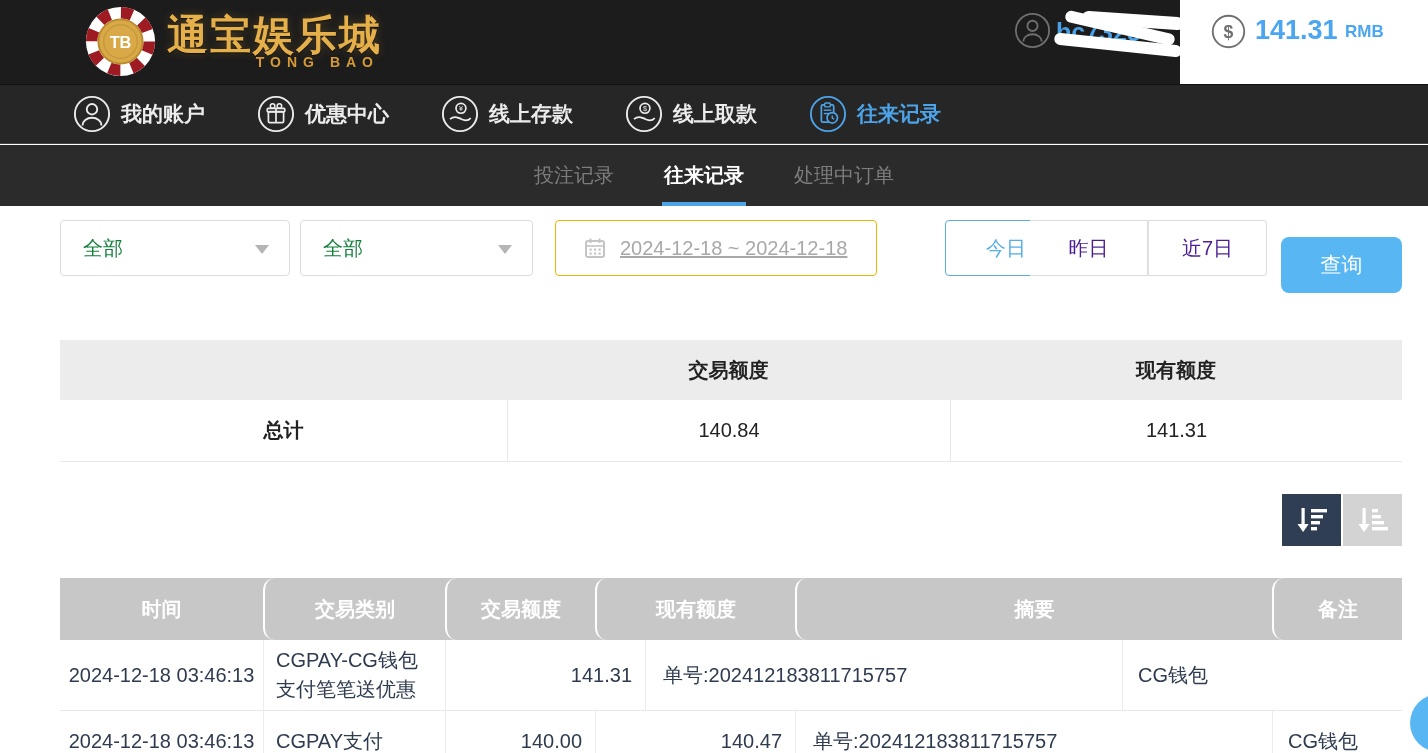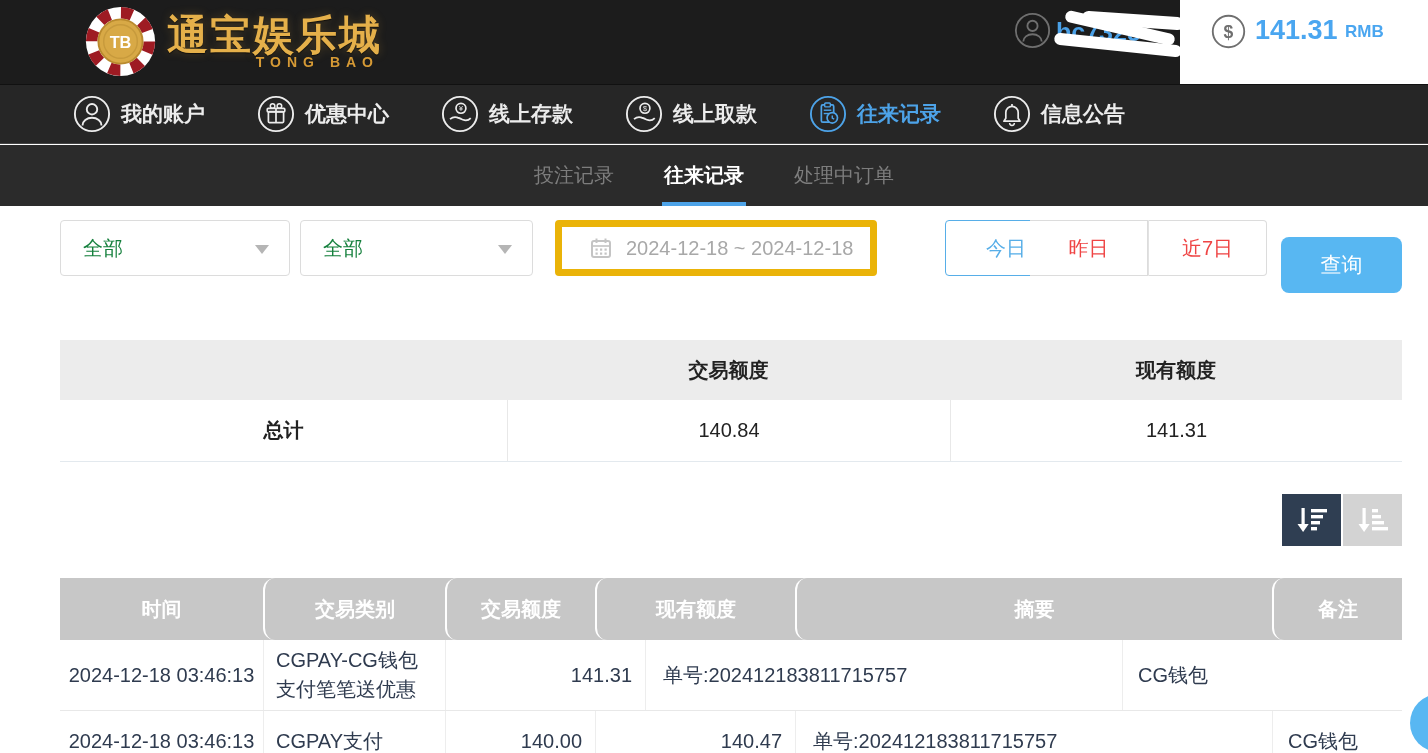--- a/index.html
+++ b/index.html
@@ -49,23 +49,23 @@
   .tab.active { color:#fff; font-weight:bold; border-bottom-color:var(--accent); }
 
   
   .filters { position:absolute; left:0; top:220px; width:1428px; height:56px; }
   .fbox { position:absolute; top:0; height:56px; background:#fff; font-size:20px; display:flex; align-items:center; }
   .select { border:1px solid #dcdcdc; border-radius:4px; color:#15803d; padding-left:22px; cursor:pointer; }
   .sel1 { left:60px; width:230px; }
   .sel2 { left:300px; width:233px; }
   .caret { position:absolute; right:20px; top:24px; width:0; height:0;
            border-left:7px solid transparent; border-right:7px solid transparent; border-top:9px solid #b5b5b5; }
-  .datebox { left:555px; width:322px; border:7px solid #eab308; border-radius:4px; color:#a8a8a8;
-             padding-left:27px; gap:13px; cursor:pointer; }
-  .seg { border:1px solid #dcdcdc; color:#ef4444; justify-content:center; cursor:pointer; background:#fff; }
+  .datebox { left:555px; width:322px; border:1px solid #eab308; border-radius:4px; color:#a8a8a8;
+             padding-left:27px; gap:13px; cursor:pointer;text-decoration:underline; }
+  .seg { border:1px solid #dcdcdc; color:#4c1d95; justify-content:center; cursor:pointer; background:#fff; }
   .seg-today { left:908px; width:122px; border:1px solid #57aee8; color:#57aee8; border-radius:4px 0 0 4px;margin-left:37px; }
   .seg-yest  { left:1030px; width:118px; border-left:none; }
   .seg-7d    { left:1148px; width:119px; border-left:1px solid #e2e2e2; border-radius:0 4px 4px 0; }
   .search-btn { left:1281px; width:121px; background:var(--btn-blue); color:#fff; justify-content:center;
                 border-radius:8px; font-size:21px; cursor:pointer; border:none;margin-top:17px; }
 
   
   .summary { position:absolute; left:60px; top:340px; width:1342px; }
   .sum-head { display:flex; height:60px; background:var(--sum-gray); }
   .sum-head .cell { font-weight:bold; color:#2b2b2b; }
@@ -192,29 +192,20 @@
         <circle cx="20" cy="20" r="18" fill="none" stroke="currentColor" stroke-width="2"></circle>
         <rect x="13" y="10.5" width="13" height="18" rx="1.5" fill="none" stroke="currentColor" stroke-width="1.8"></rect>
         <rect x="16.5" y="8.5" width="6" height="4" rx="1" fill="#262626" stroke="currentColor" stroke-width="1.5"></rect>
         <line x1="15.5" y1="16" x2="23.5" y2="16" stroke="currentColor" stroke-width="1.5"></line>
         <line x1="15.5" y1="19.5" x2="21" y2="19.5" stroke="currentColor" stroke-width="1.5"></line>
         <circle cx="24.5" cy="24" r="5.5" fill="#262626" stroke="currentColor" stroke-width="1.8"></circle>
         <path d="M24.5 21.5v2.8l2 1.2" fill="none" stroke="currentColor" stroke-width="1.5"></path>
       </svg>
       <span class="nav-label">往来记录</span>
     </div>
-    <div class="nav-item">
-      <svg width="38" height="38" viewBox="0 0 40 40">
-        <circle cx="20" cy="20" r="18" fill="none" stroke="currentColor" stroke-width="2"></circle>
-        <path d="M20 9.5v2" stroke="currentColor" stroke-width="1.8"></path>
-        <path d="M13.5 24.5v-6a6.5 6.5 0 0 1 13 0v6l2 3h-17z" fill="none" stroke="currentColor" stroke-width="1.8" stroke-linejoin="round"></path>
-        <path d="M17.5 29.5a2.5 2.5 0 0 0 5 0" fill="none" stroke="currentColor" stroke-width="1.6"></path>
-      </svg>
-      <span class="nav-label">信息公告</span>
-    </div>
   </nav>
 
   <div class="subnav">
     <div class="tab">投注记录</div>
     <div class="tab active">往来记录</div>
     <div class="tab">处理中订单</div>
   </div>
 
   <div class="filters">
     <div class="fbox select sel1">

